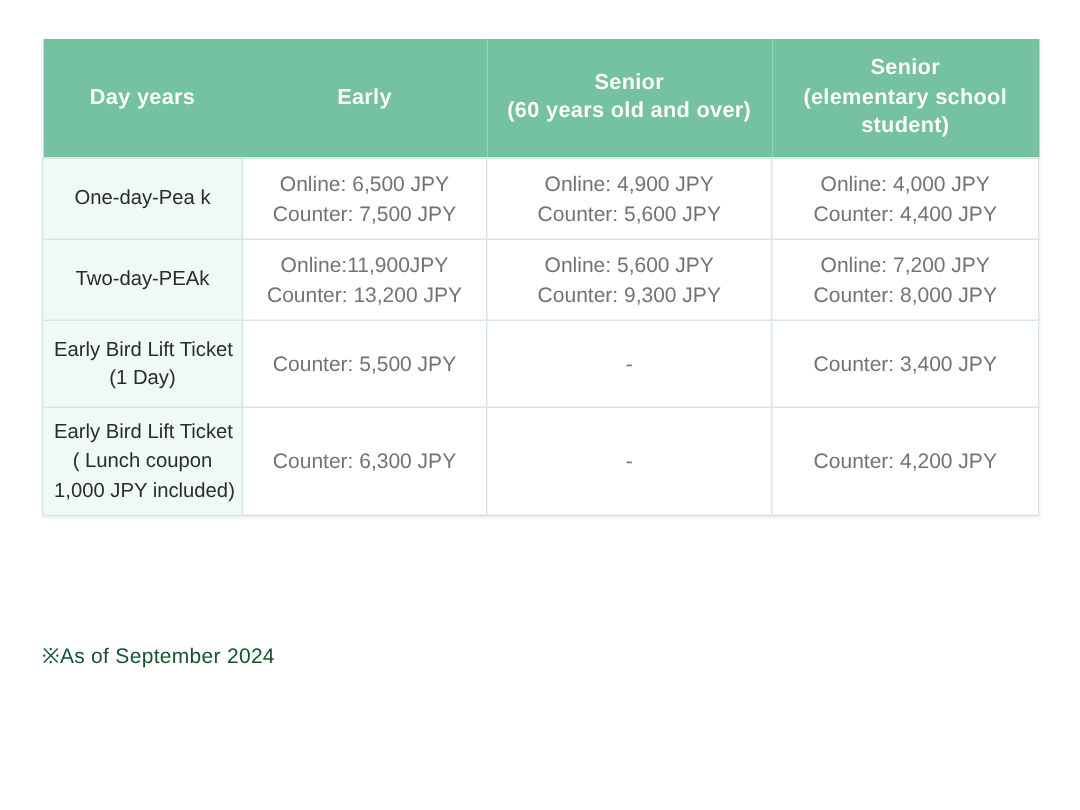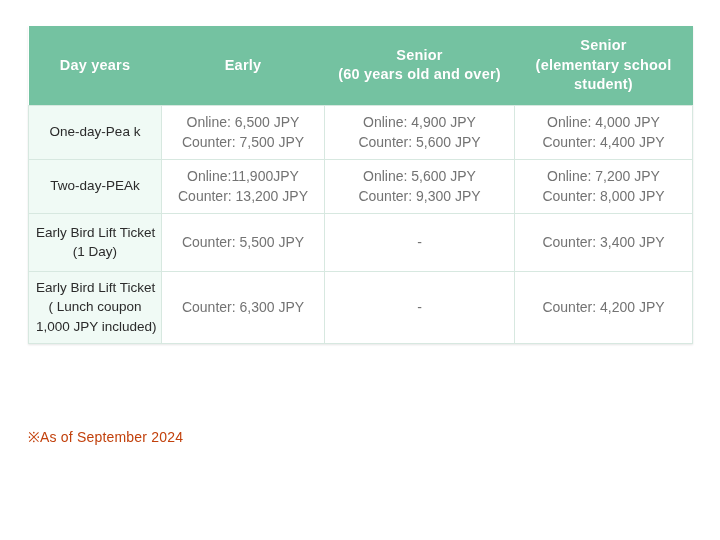--- a/index.html
+++ b/index.html
@@ -85,21 +85,21 @@
   tbody tr.r-eb-lunch td { height: 72px; }
 
   .price-line { display: block; white-space: nowrap; }
   .dash { display: block; }
 
   .footnote {
     position: absolute;
     left: 28px;
     top: 427px;
     font-size: 14px;
-    color: #c2410c;
+    color: #14532d;
     white-space: nowrap;
     letter-spacing: 0.2px;
   }
 </style>
 </head>
 <body>
 
 <div class="page">
 
   <div class="table-wrap">

